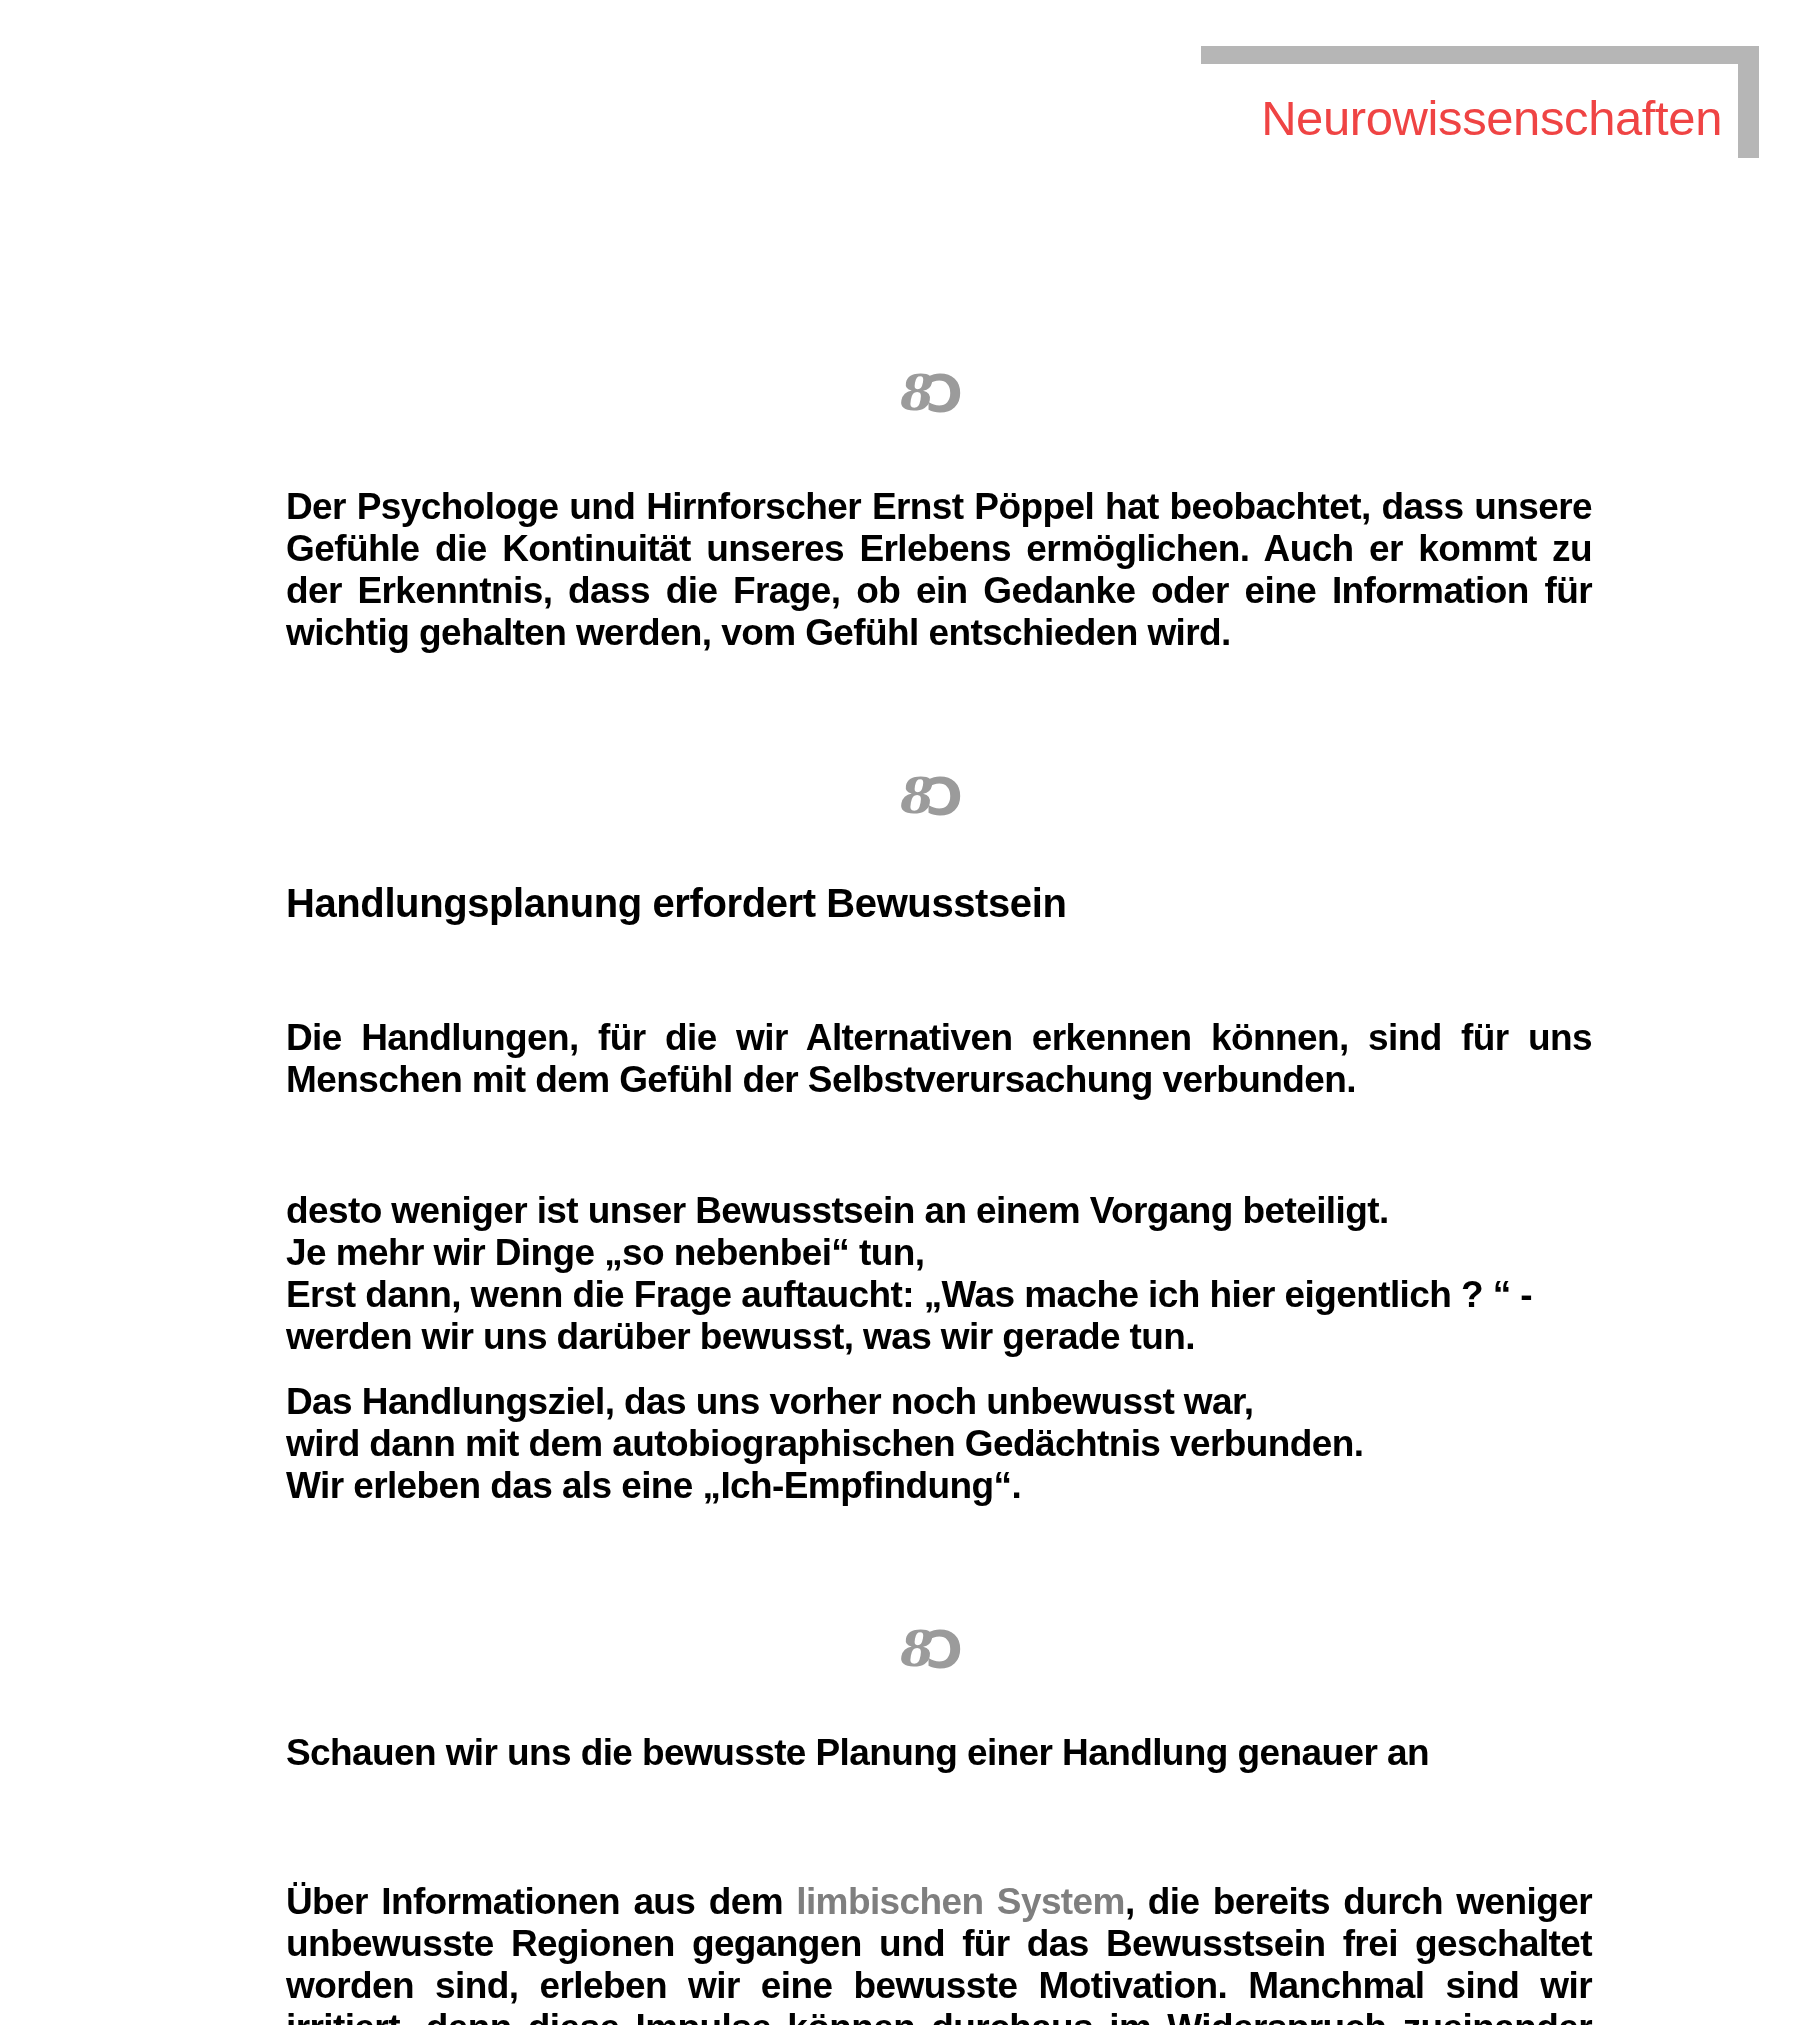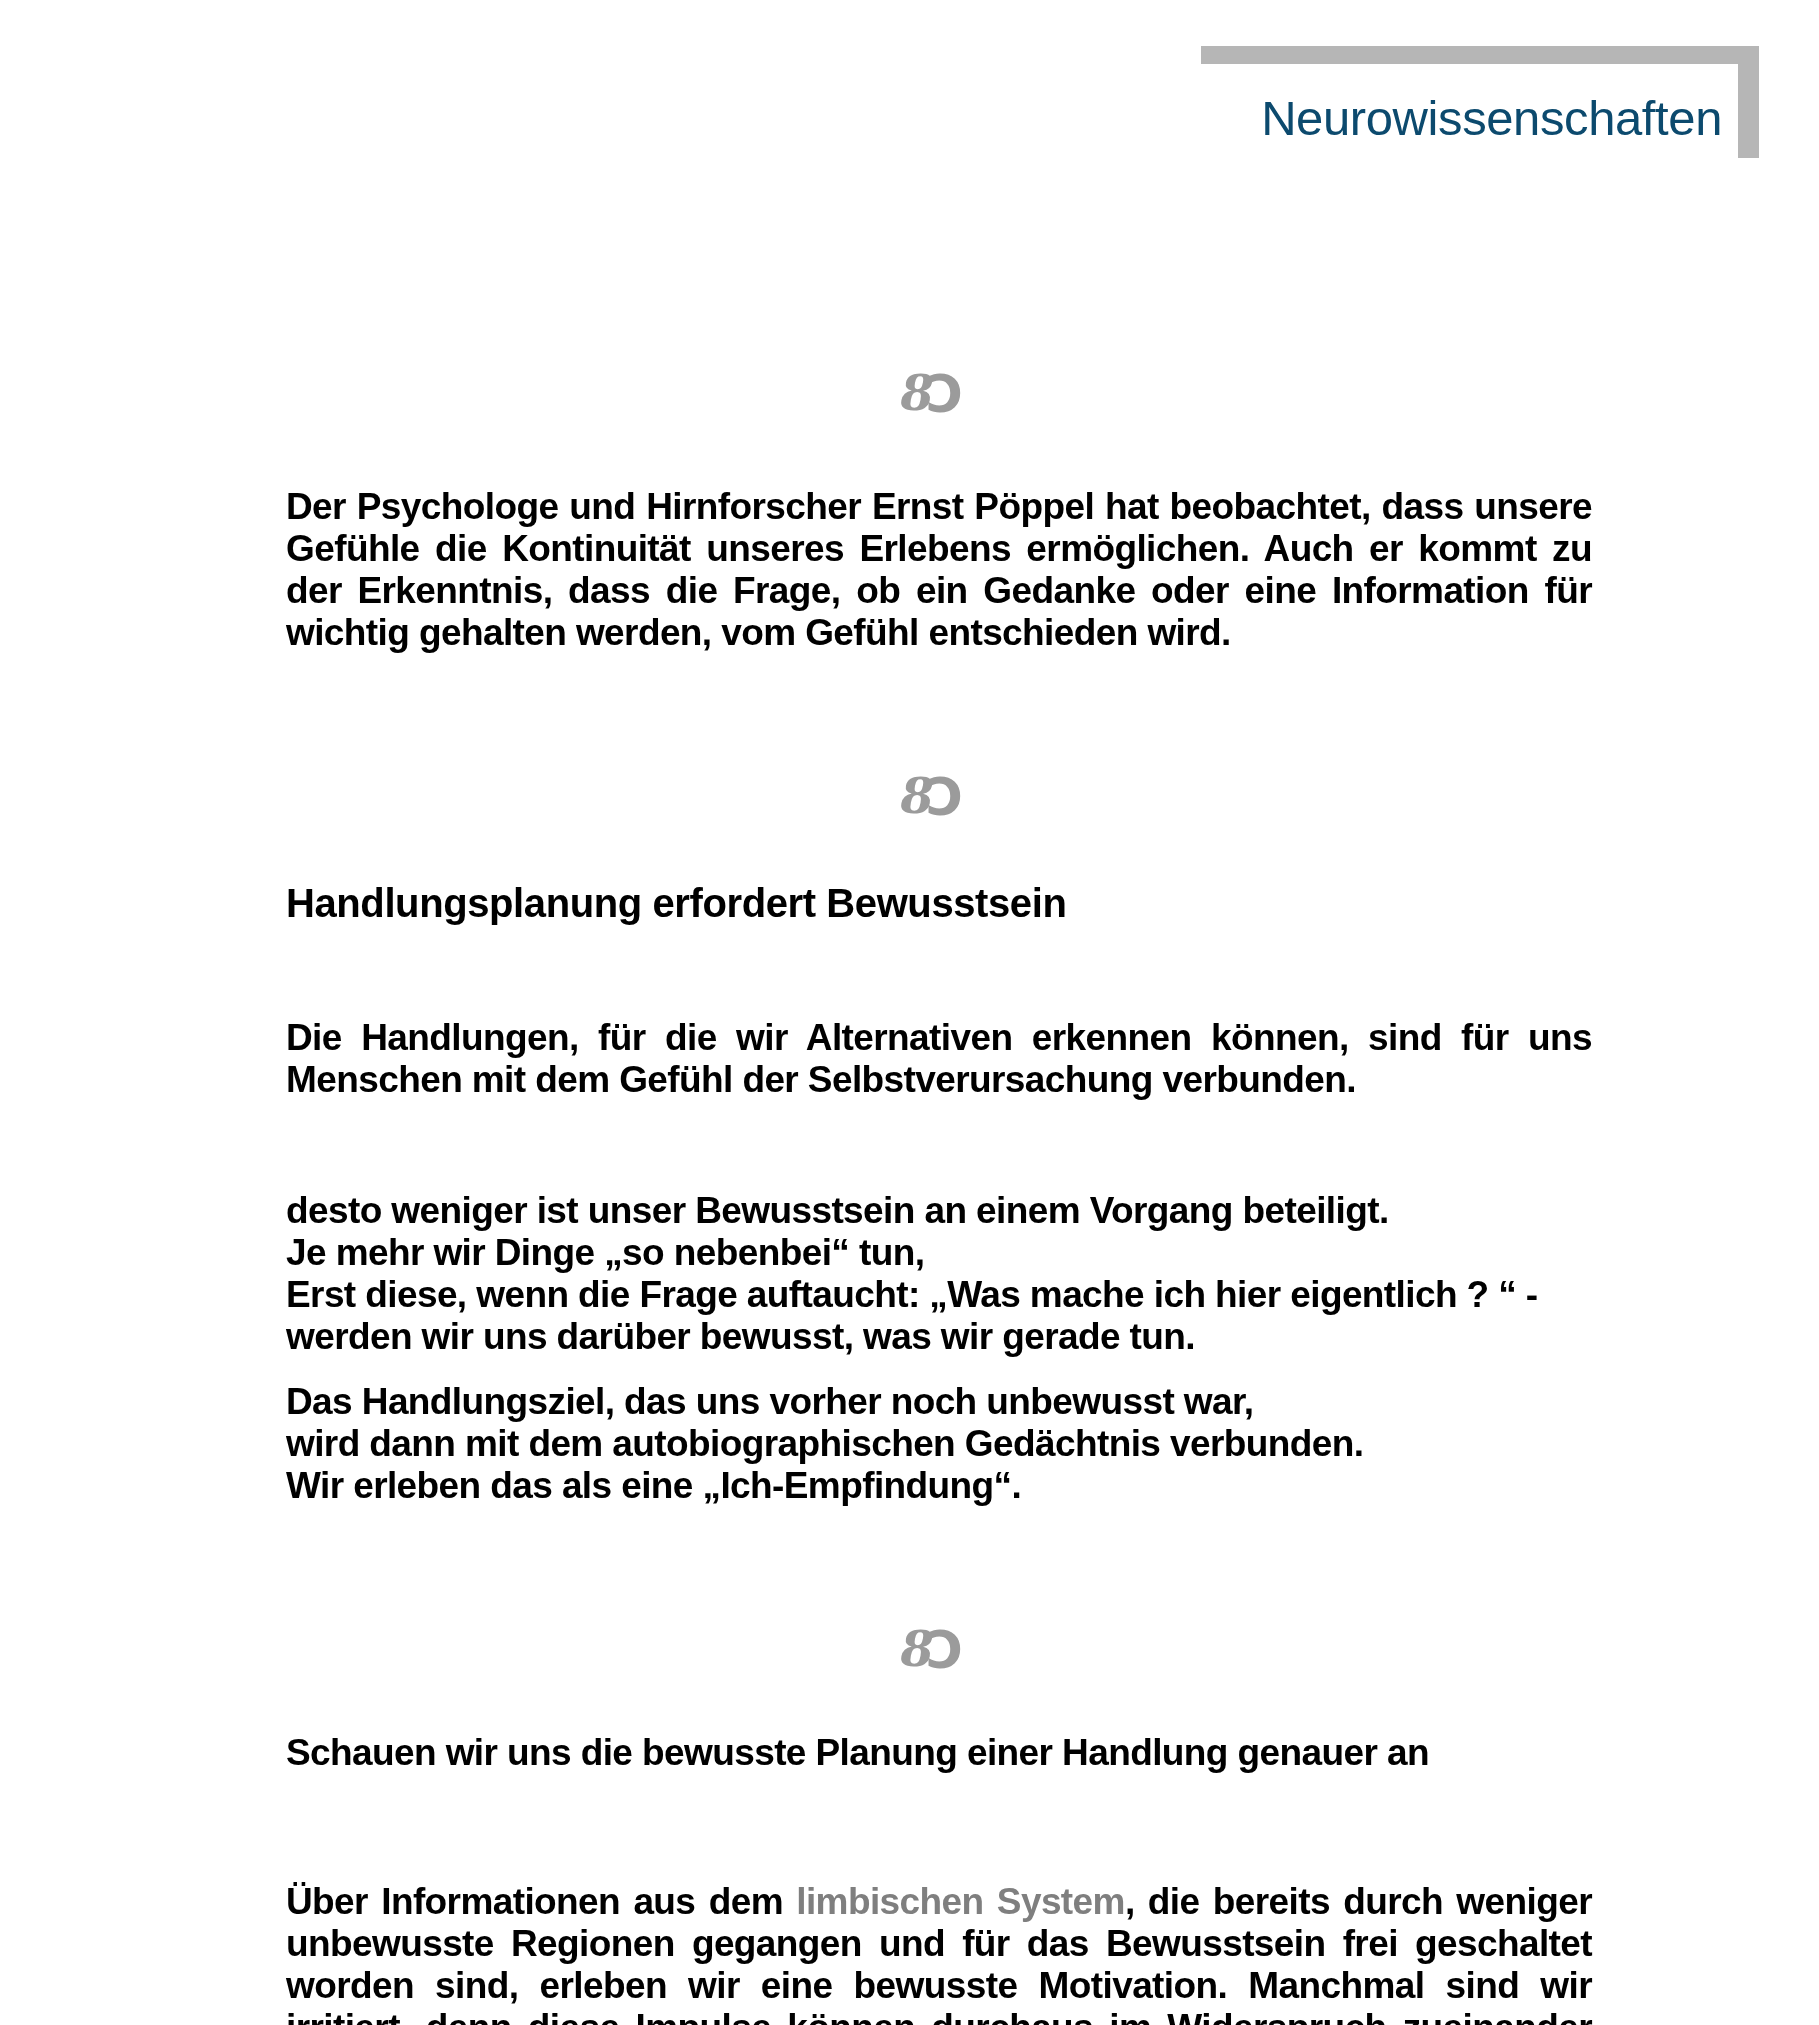--- a/index.html
+++ b/index.html
@@ -10,21 +10,21 @@
     font-family:"Liberation Sans",sans-serif;
     color:#000000;
     overflow:hidden;
   }
   
   .hdr-bar-top{position:absolute;left:1201px;top:46px;width:557px;height:18px;background:#b6b6b6;}
   .hdr-bar-right{position:absolute;left:1738px;top:46px;width:20.7px;height:112px;background:#b6b6b6;}
   .hdr-title{
     position:absolute;top:92px;right:97px;
     font-size:49px;line-height:53px;letter-spacing:-0.4px;
-    color:#0c4a6e;white-space:nowrap;
+    color:#ef4444;white-space:nowrap;
   }
   
   .orn{
     position:absolute;left:871px;width:122px;
     text-align:center;color:#9b9b9b;line-height:41px;white-space:nowrap;margin-top:45px;
   }
   .o8{font-family:"DejaVu Serif",serif;font-style:italic;font-weight:700;font-size:48px;}
   .oc{font-family:"DejaVu Sans",sans-serif;font-weight:700;font-size:51px;margin-left:-8px;vertical-align:-2.4px;}
   
   .blk{
@@ -64,21 +64,21 @@
   <div class="heading">Handlungsplanung erfordert Bewusstsein</div>
 
   <div class="blk" style="top:1017px">
     <div class="ln j">Die Handlungen, für die wir Alternativen erkennen können, sind für uns</div>
     <div class="ln">Menschen mit dem Gefühl der Selbstverursachung verbunden.</div>
   </div>
 
   <div class="blk" style="top:1190px">
     <div class="ln">desto weniger ist unser Bewusstsein an einem Vorgang beteiligt.</div>
     <div class="ln">Je mehr wir Dinge „so nebenbei“ tun,</div>
-    <div class="ln">Erst diese, wenn die Frage auftaucht: „Was mache ich hier eigentlich ? “ -</div>
+    <div class="ln">Erst dann, wenn die Frage auftaucht: „Was mache ich hier eigentlich ? “ -</div>
     <div class="ln">werden wir uns darüber bewusst, was wir gerade tun.</div>
   </div>
 
   <div class="blk" style="top:1381px">
     <div class="ln">Das Handlungsziel, das uns vorher noch unbewusst war,</div>
     <div class="ln">wird dann mit dem autobiographischen Gedächtnis verbunden.</div>
     <div class="ln">Wir erleben das als eine „Ich-Empfindung“.</div>
   </div>
 
   <div class="orn" style="top:1584px"><span class="o8">8</span><span class="oc">Ɔ</span></div>

